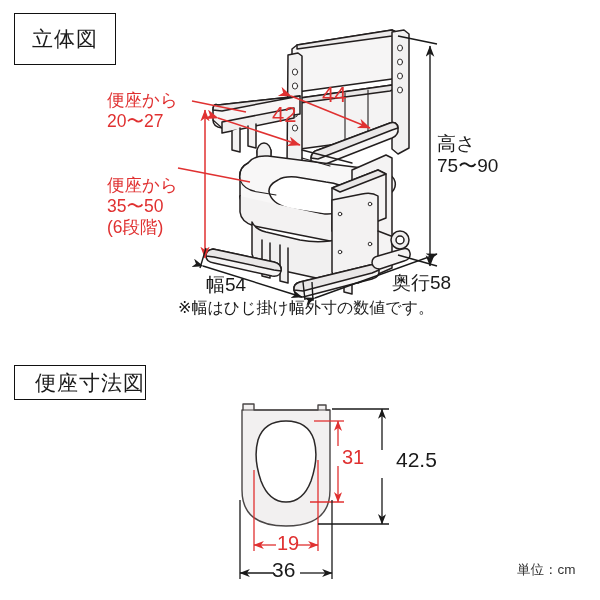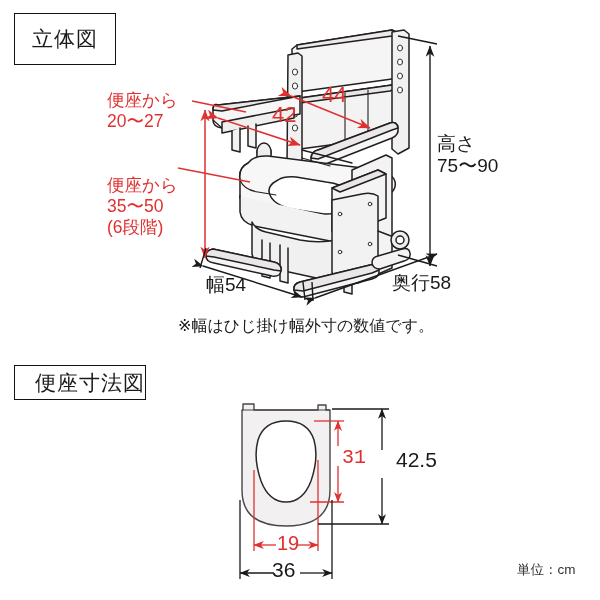--- a/index.html
+++ b/index.html
@@ -267,21 +267,21 @@
 
   <div class="blk-label" style="left:437px; top:133px;">
     <div>高さ</div>
     <div>75〜90</div>
   </div>
 
   <div class="blk-label" style="left:392px; top:272px;">奥行58</div>
 
   <div class="blk-label" style="left:206px; top:274px;">幅54</div>
 
-  <div class="note" style="left:178px; top:316px;text-align:right;">※幅はひじ掛け幅外寸の数値です。</div>
+  <div class="note" style="left:178px; top:298px;text-align:right;">※幅はひじ掛け幅外寸の数値です。</div>
 
   <div class="title-box" id="title-seat">
     <span>便座寸法図</span>
   </div>
 
   <svg class="ovl" id="seat-drawing" viewBox="0 0 600 600">
     <defs>
       <marker id="ar2-red" markerWidth="9" markerHeight="9" refX="7.6" refY="3.1" orient="auto" markerUnits="strokeWidth">
         <path d="M0,0 L8,3.1 L0,6.2 L2.3,3.1 Z" fill="#e03131"></path>
       </marker>
@@ -332,21 +332,21 @@
     </g>
 
     <g stroke="#1a1a1a" stroke-width="1.3" fill="none">
       <line x1="274" y1="573" x2="240" y2="573" marker-end="url(#ar2-blk)"></line>
       <line x1="300" y1="573" x2="332" y2="573" marker-end="url(#ar2-blk)"></line>
       <line x1="240" y1="500" x2="240" y2="579"></line>
       <line x1="332" y1="500" x2="332" y2="579"></line>
     </g>
   </svg>
 
-  <div class="red-label" style="left:342px; top:447px; font-size:20px;font-family:Liberation Mono, monospace;">31</div>
+  <div class="red-label" style="left:342px; top:447px; font-size:20px;">31</div>
 
   <div class="red-label" style="left:277px; top:533px; font-size:20px;">19</div>
 
   <div class="blk-label" style="left:396px; top:449px; font-size:21px;">42.5</div>
 
   <div class="blk-label" style="left:272px; top:559px; font-size:21px;">36</div>
 
   <div class="unit" style="left:517px; top:561px;">単位：cm</div>
 
 </div>

